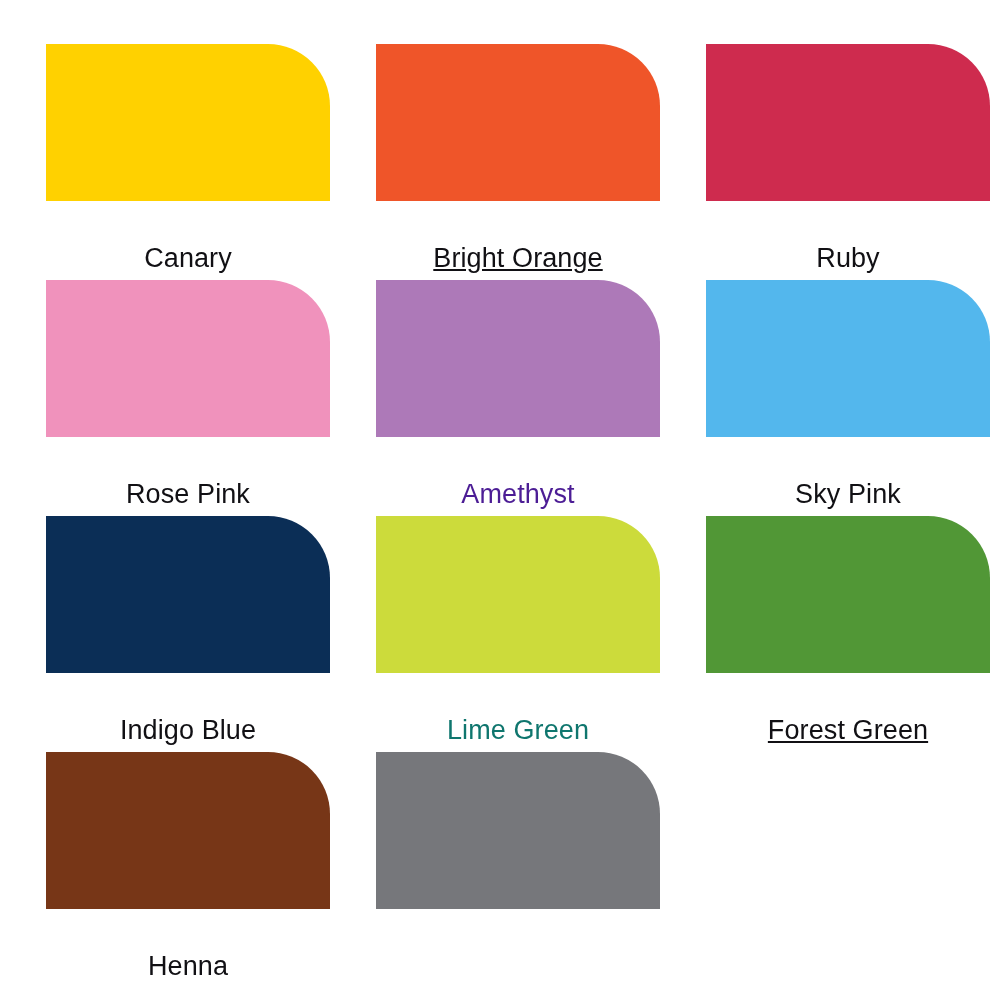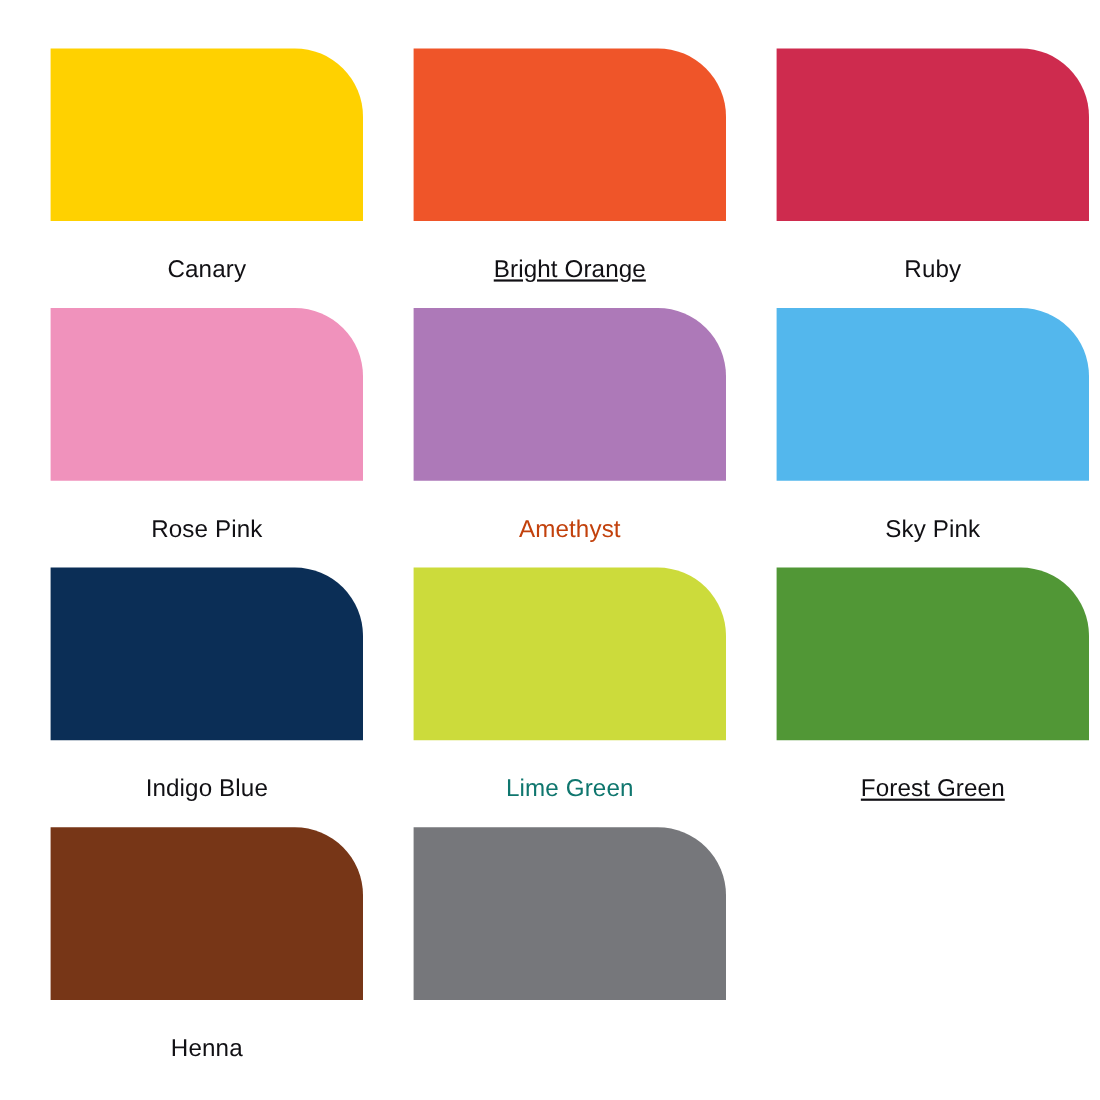--- a/index.html
+++ b/index.html
@@ -36,22 +36,22 @@
   }
 
   .swatch-chip {
     width: 284px;
     height: 157px;
     border-radius: 0 62px 0 0;
     flex: none;
   }
 
   .swatch-label {
-    margin-top: 28px;
-    font-size: 22px;
+    margin-top: 41px;
+    font-size: 27px;
     line-height: 32px;
     font-weight: 400;
     color: #111014;
     text-align: left;
     letter-spacing: 0.1px;
     white-space: nowrap;
   }
 </style>
 </head>
 <body style="background: rgb(255, 255, 255);">
@@ -68,21 +68,21 @@
     <div class="swatch-cell">
       <div class="swatch-chip" style="background: rgb(206, 43, 78);"></div>
       <div class="swatch-label" style="color: rgb(17, 16, 20);">Ruby</div>
     </div>
     <div class="swatch-cell">
       <div class="swatch-chip" style="background: rgb(240, 146, 188);"></div>
       <div class="swatch-label" style="color: rgb(17, 16, 20);">Rose Pink</div>
     </div>
     <div class="swatch-cell">
       <div class="swatch-chip" style="background: rgb(173, 121, 184);"></div>
-      <div class="swatch-label" style="color: #c2410c;">Amethyst</div>
+      <div class="swatch-label" style="color: #4c1d95;">Amethyst</div>
     </div>
     <div class="swatch-cell">
       <div class="swatch-chip" style="background: rgb(83, 183, 237);"></div>
       <div class="swatch-label" style="color: rgb(17, 16, 20);">Sky Pink</div>
     </div>
     <div class="swatch-cell">
       <div class="swatch-chip" style="background: rgb(11, 46, 86);"></div>
       <div class="swatch-label" style="color: rgb(17, 16, 20);">Indigo Blue</div>
     </div>
     <div class="swatch-cell">

